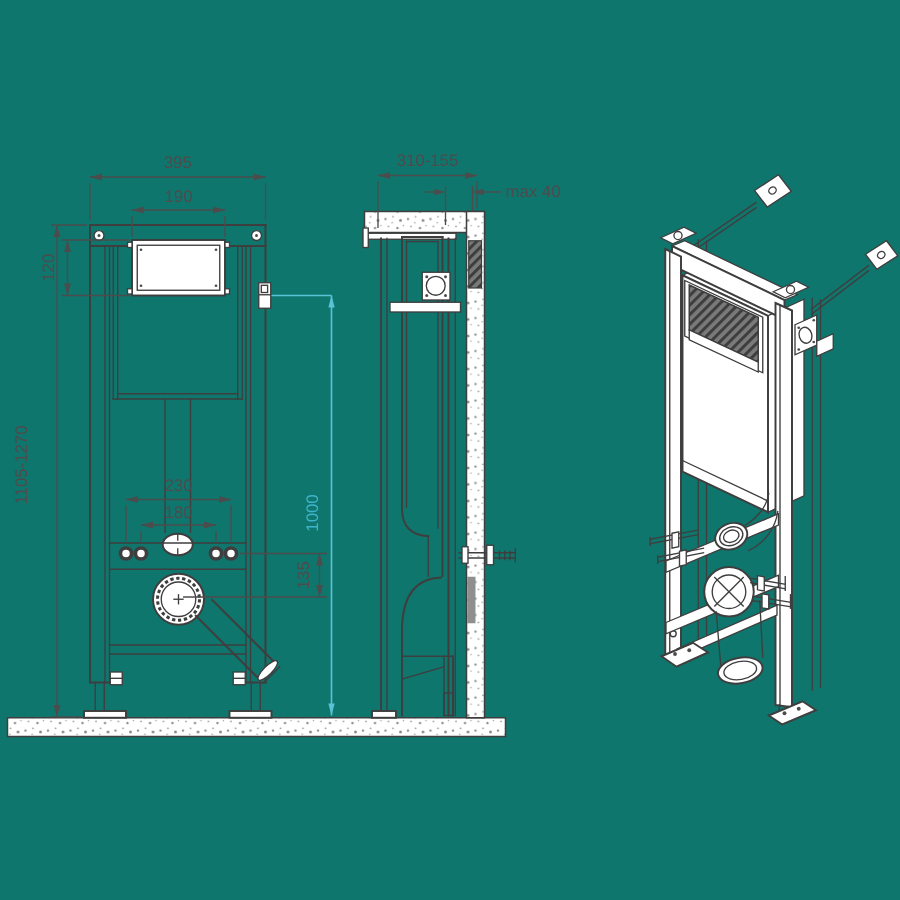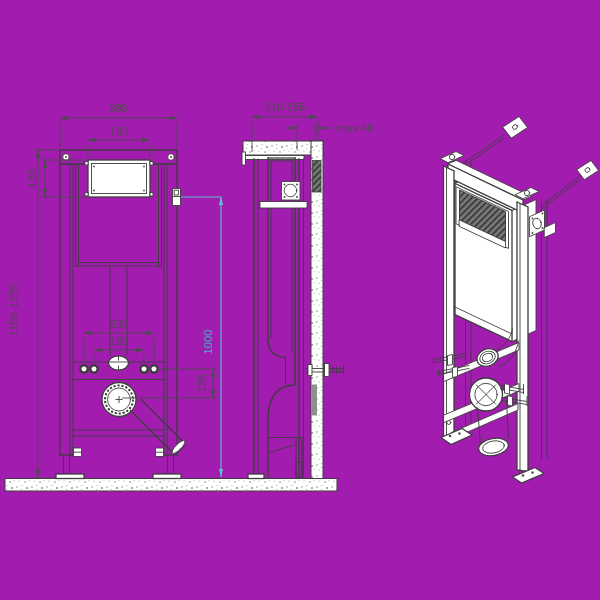--- a/index.html
+++ b/index.html
@@ -1,16 +1,16 @@
 <!DOCTYPE html>
 <html><head>
 <meta charset="utf-8">
 <style>
   html,body{margin:0;padding:0;background:#ffffff;}
-  .stage{width:600px;height:600px;position:relative;background:#a21caf;overflow:hidden;}
+  .stage{width:600px;height:600px;position:relative;background:#0f766e;overflow:hidden;}
   svg text{font-family:"Liberation Sans","DejaVu Sans",sans-serif;font-size:11.2px;fill:#4c4c4c;}
   .ln{stroke:#3e3e3e;stroke-width:1.3;fill:none;stroke-linecap:square;}
   .lt{stroke:#3e3e3e;stroke-width:0.9;fill:none;stroke-linecap:square;}
   .wf{fill:#ffffff;}
   .tn{stroke:#4c4c4c;stroke-width:0.9;fill:none;}
   .ar{fill:#4c4c4c;stroke:none;}
   .cy{stroke:#5ac2d6;stroke-width:1.1;fill:none;}
   .cyar{fill:#5ac2d6;stroke:none;}
   .cyt{fill:#3fb3cb;}
 </style>

